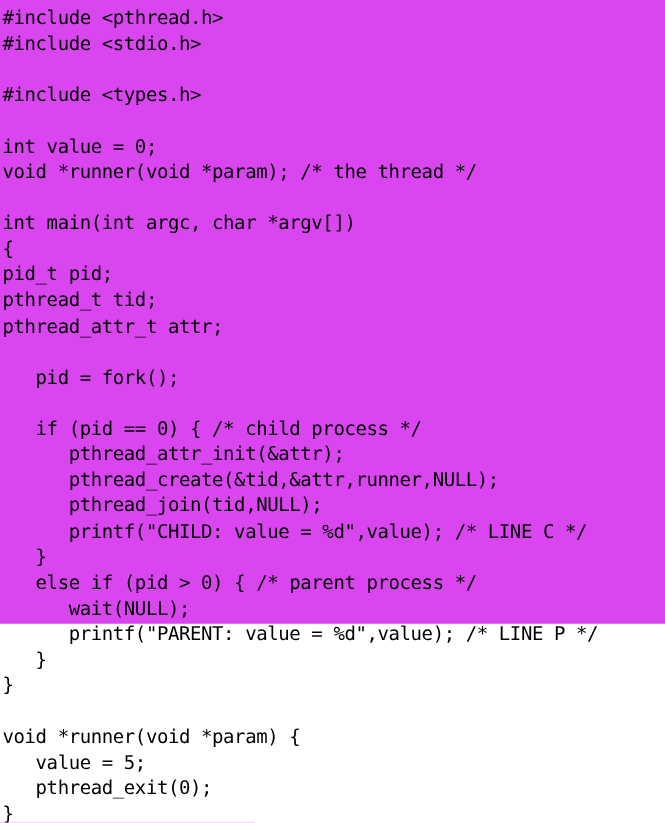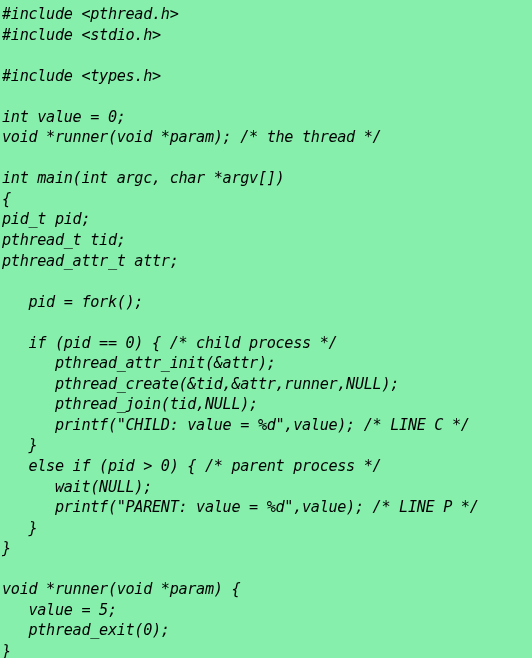--- a/index.html
+++ b/index.html
@@ -10,25 +10,24 @@
   }
   body {
     width: 532px;
     height: 658px;
     overflow: hidden;
     font-family: "DejaVu Sans Mono", "Liberation Mono", monospace;
   }
   .listing {
     position: relative;
     width: 532px;
-    height: 658px;
-    background: #86efac;
+    height: 499px;
+    background: #d946ef;
     padding: 0;
     box-sizing: border-box;
-    font-style: italic;
   }
   .code-block {
     position: absolute;
     left: 2px;
     top: 4px;
     margin: 0;
     padding: 0;
     font-family: "DejaVu Sans Mono", "Liberation Mono", monospace;
     font-size: 15.2px;
     line-height: 20.55px;

